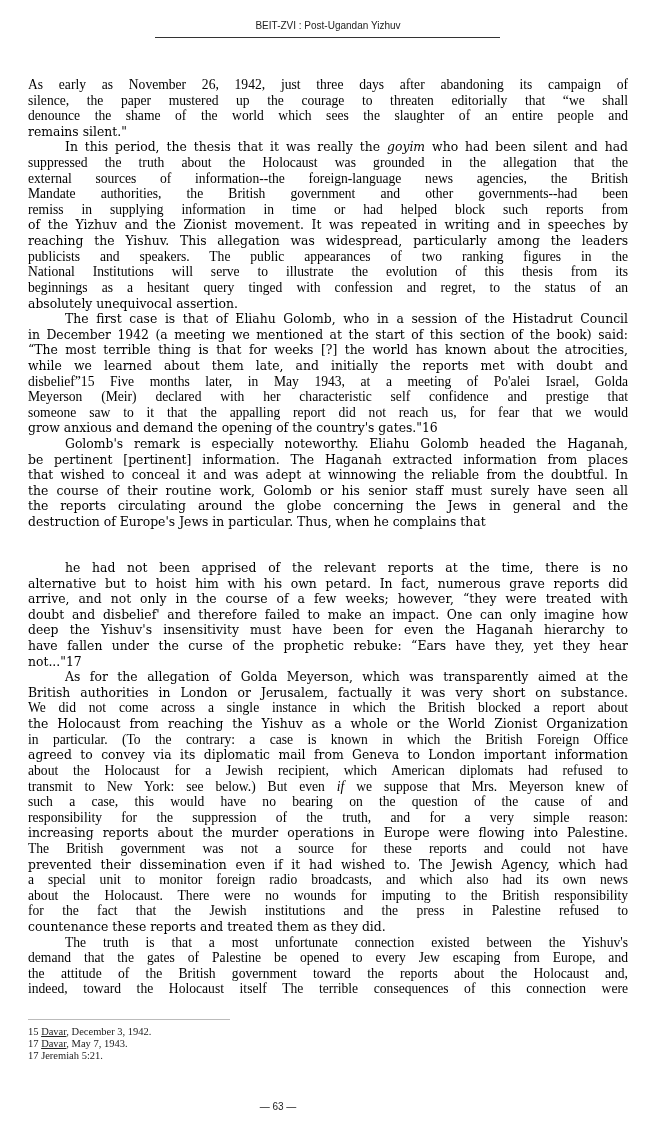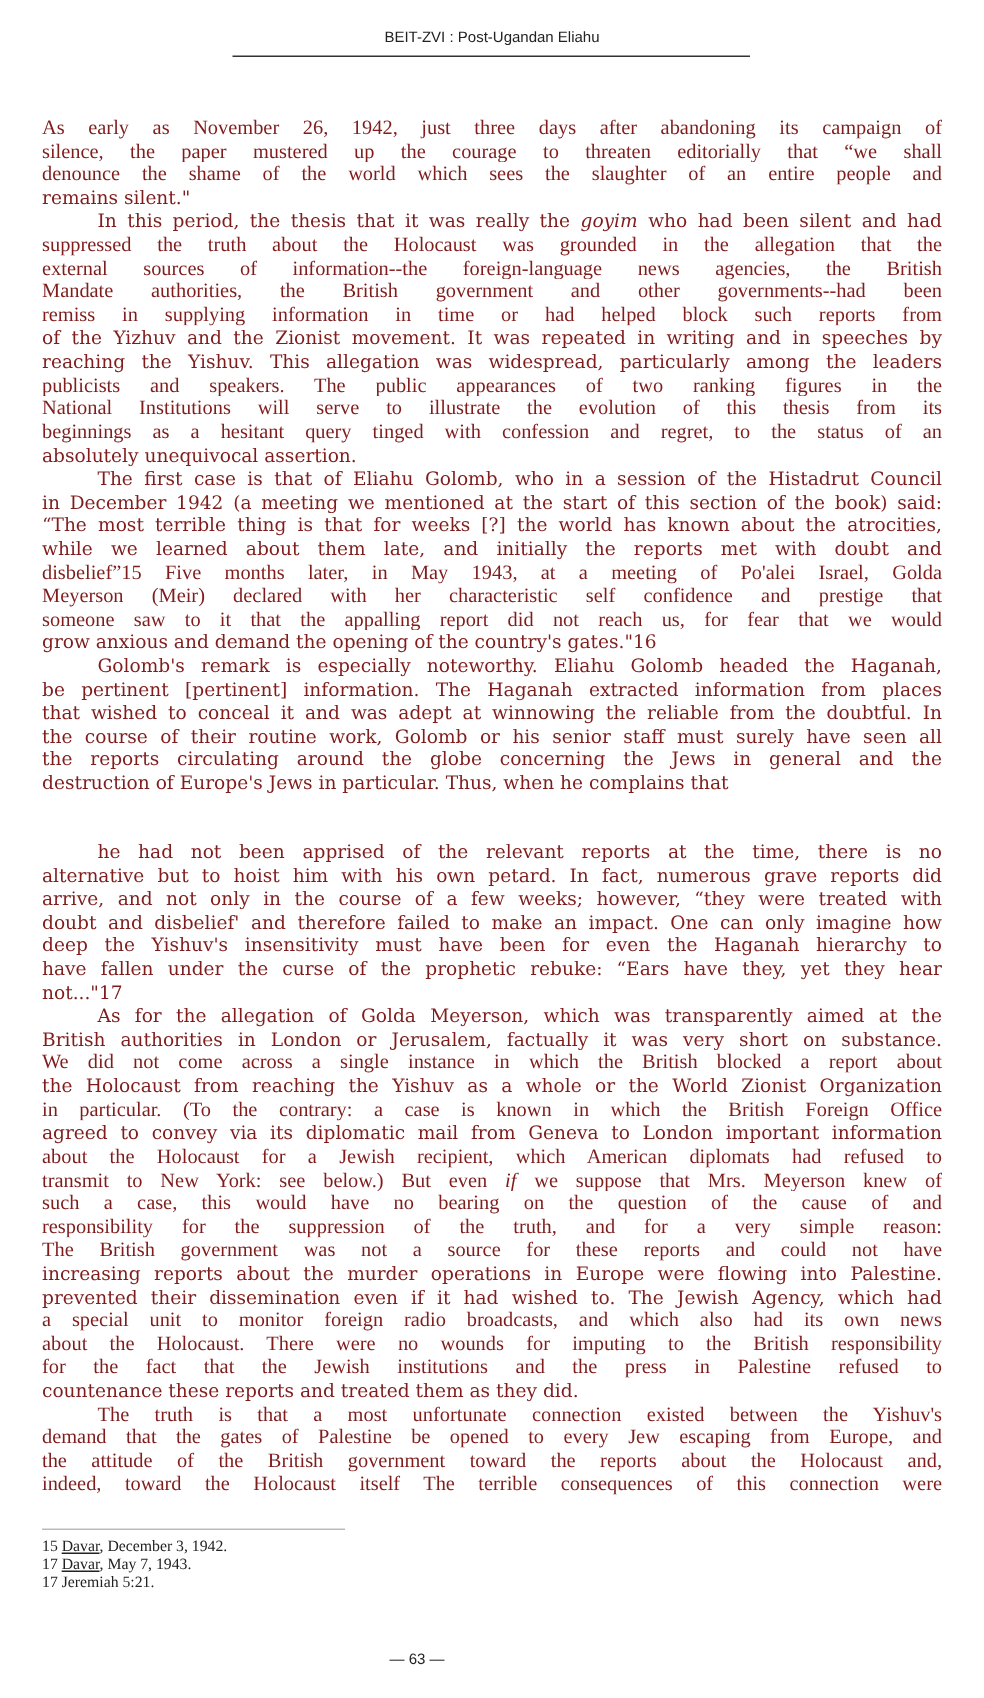--- a/index.html
+++ b/index.html
@@ -7,21 +7,21 @@
   .header {
     position: absolute; top: 20px; left: 0; width: 656px; text-align: center;
     font-family: "Liberation Sans", sans-serif; font-size: 10px; color: #222;
   }
   .header-rule {
     position: absolute; top: 37px; left: 155px; width: 345px; height: 0;
     border-top: 1px solid #333;
   }
   .body-text {
     position: absolute; left: 28px; width: 600px;
-    font-family: "DejaVu Serif", serif; font-size: 12.4px; color: #7f1d1d;
+    font-family: "DejaVu Serif", serif; font-size: 12.4px; color: #000000;
   }
   .line {
     display: block; height: 15.62px; line-height: 15.62px; white-space: nowrap;
     text-align: justify; text-align-last: justify; overflow: hidden;
   }
   .line.last { text-align-last: left; }
   .line.indent { padding-left: 37px; }
   .times { font-family: "Liberation Serif", serif; font-size: 13.6px; }
   .fn-rule {
     position: absolute; top: 1019px; left: 28px; width: 202px; height: 0;
@@ -34,21 +34,21 @@
   .footnotes .fn { display: block; }
   .footnotes u { text-decoration: underline; }
   .page-number {
     position: absolute; top: 1101px; left: 0; width: 556px; text-align: center;
     font-family: "Liberation Sans", sans-serif; font-size: 10px; color: #222;
   }
 </style>
 </head>
 <body>
 
-<div class="header">BEIT-ZVI : Post-Ugandan Eliahu</div>
+<div class="header">BEIT-ZVI : Post-Ugandan Yizhuv</div>
 <div class="header-rule"></div>
 
 <div class="body-text" id="block1" style="top:77px;">
     <span class="line times">As early as November 26, 1942, just three days after abandoning its campaign of</span>
     <span class="line times">silence, the paper mustered up the courage to threaten editorially that “we shall</span>
     <span class="line times">denounce the shame of the world which sees the slaughter of an entire people and</span>
     <span class="line last">remains silent."</span>
     <span class="line indent"><span>In this period, the thesis that it was really the </span><i>goyim</i><span> who had been silent  and  had</span></span>
     <span class="line times">suppressed the truth about the Holocaust was grounded in the allegation that the</span>
     <span class="line times">external sources of information--the foreign-language news agencies, the British</span>
@@ -86,22 +86,22 @@
     <span class="line indent">As for the allegation of Golda Meyerson, which was transparently aimed at the</span>
     <span class="line ">British authorities in London or Jerusalem, factually it was very short on substance.</span>
     <span class="line times">We did not come across a single instance in which the British blocked a report about</span>
     <span class="line ">the Holocaust from reaching the Yishuv as a whole or the World Zionist Organization</span>
     <span class="line times">in particular. (To the contrary: a case is known in which the British Foreign Office</span>
     <span class="line ">agreed to convey via its diplomatic mail from Geneva to London important information</span>
     <span class="line times">about the Holocaust for a Jewish recipient, which American diplomats had refused to</span>
     <span class="line times"><span>transmit to New York: see below.) But even </span><i>if</i><span> we suppose that Mrs. Meyerson knew of</span></span>
     <span class="line times">such a case, this would have no bearing on the question of the cause of and</span>
     <span class="line times">responsibility for the suppression of the truth, and for a very simple reason:</span>
+    <span class="line ">increasing reports about the murder operations in Europe were flowing into Palestine.</span>
     <span class="line times">The British government was not a source for these reports and could not have</span>
-    <span class="line ">increasing reports about the murder operations in Europe were flowing into Palestine.</span>
     <span class="line ">prevented their dissemination even if it had wished to. The Jewish Agency, which had</span>
     <span class="line times">a special unit to monitor foreign radio broadcasts, and which also had its own news</span>
     <span class="line times">about the Holocaust. There were no wounds for imputing to the British responsibility</span>
     <span class="line times">for the fact that the Jewish institutions and the press in Palestine refused to</span>
     <span class="line last">countenance these reports and treated them as they did.</span>
     <span class="line indent times">The truth is that a most unfortunate connection existed between the Yishuv's</span>
     <span class="line times">demand that the gates of Palestine be opened to every Jew escaping from Europe, and</span>
     <span class="line times">the attitude of the British government toward the reports about the Holocaust and,</span>
     <span class="line times">indeed, toward the Holocaust itself The terrible consequences of this connection were</span>
   </div>

